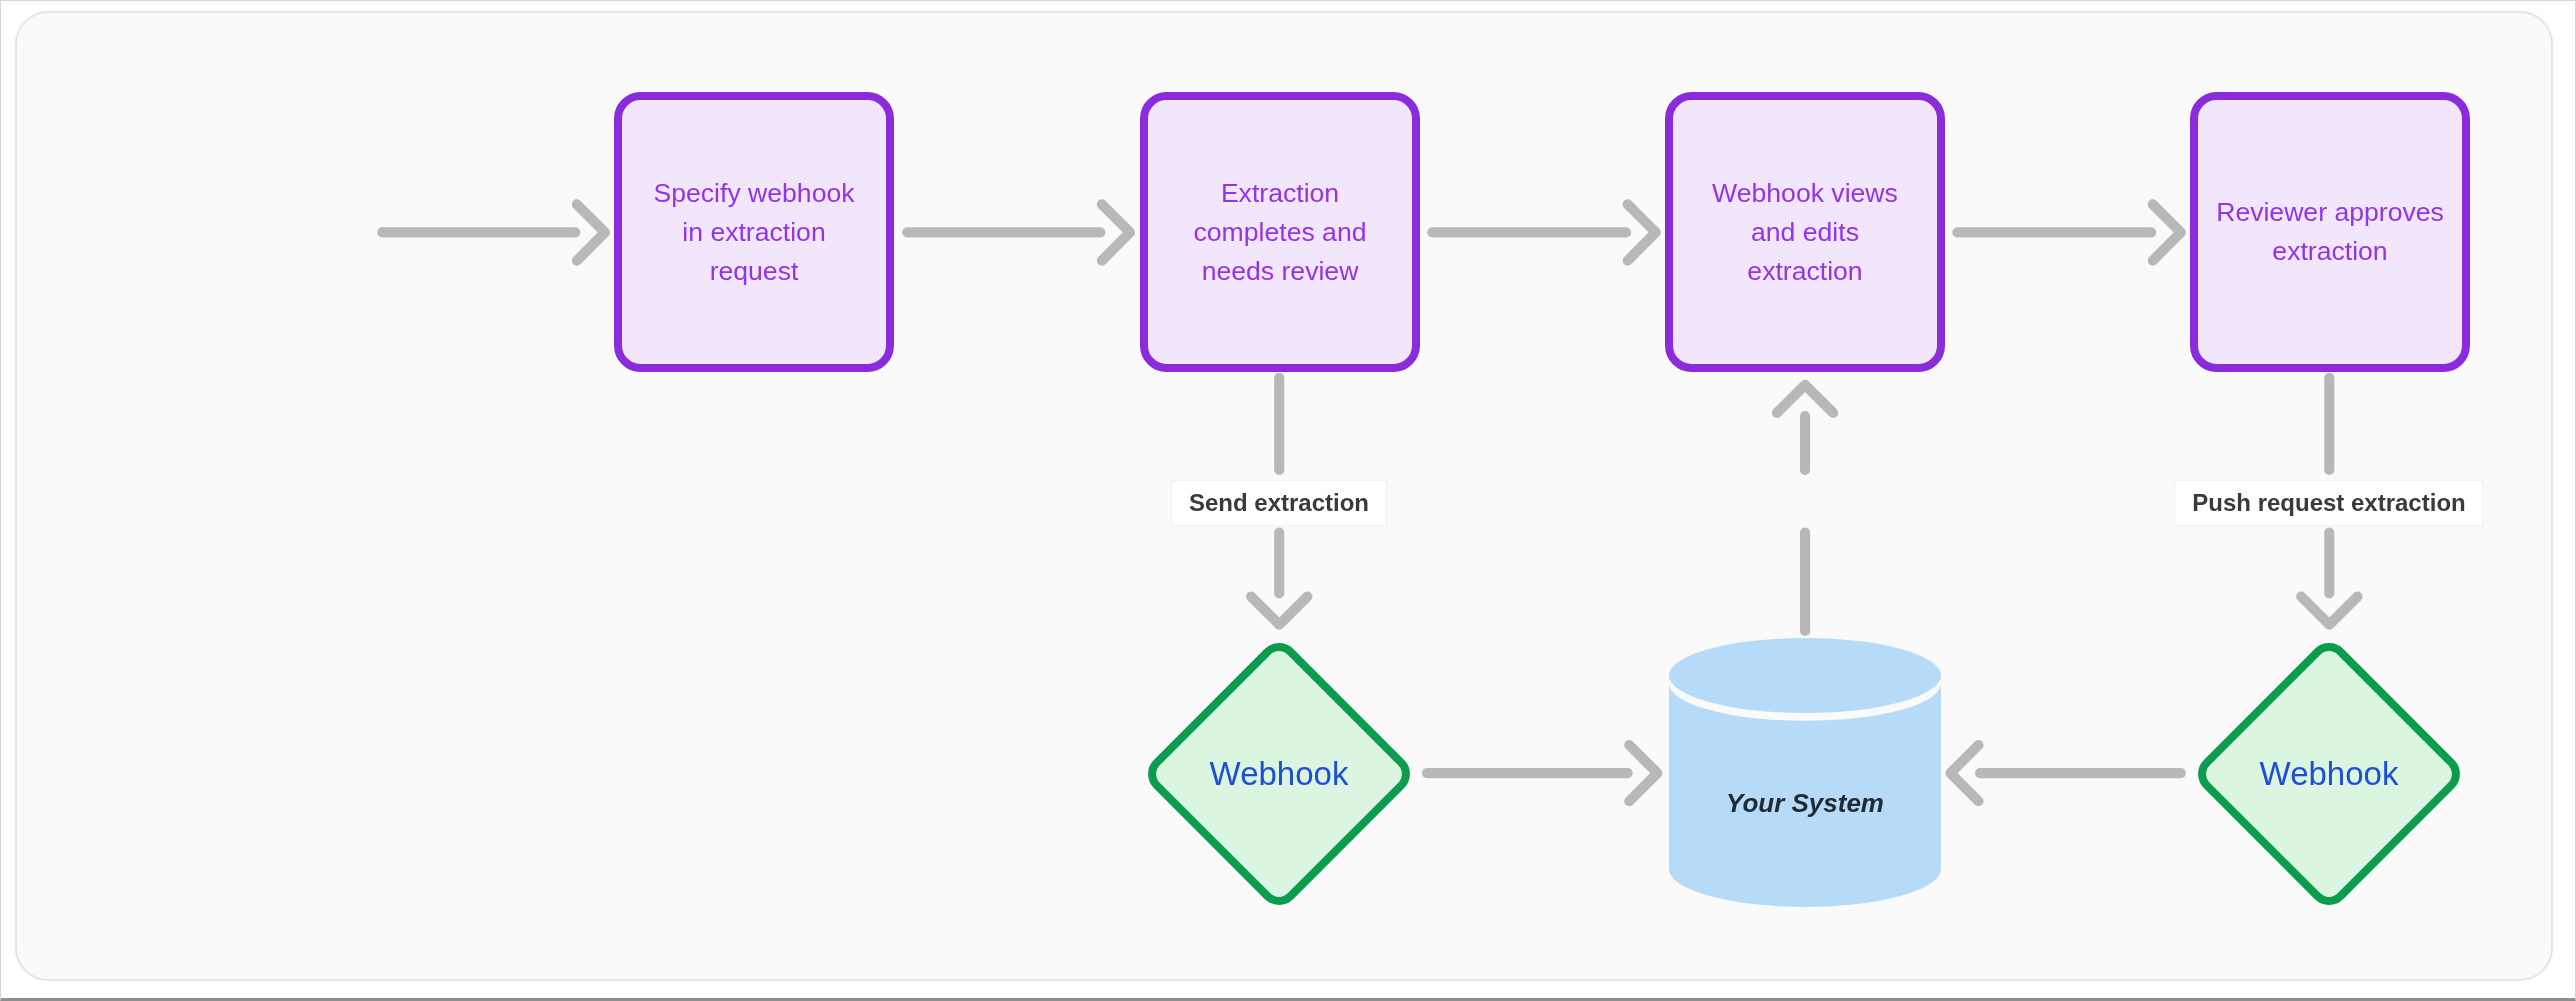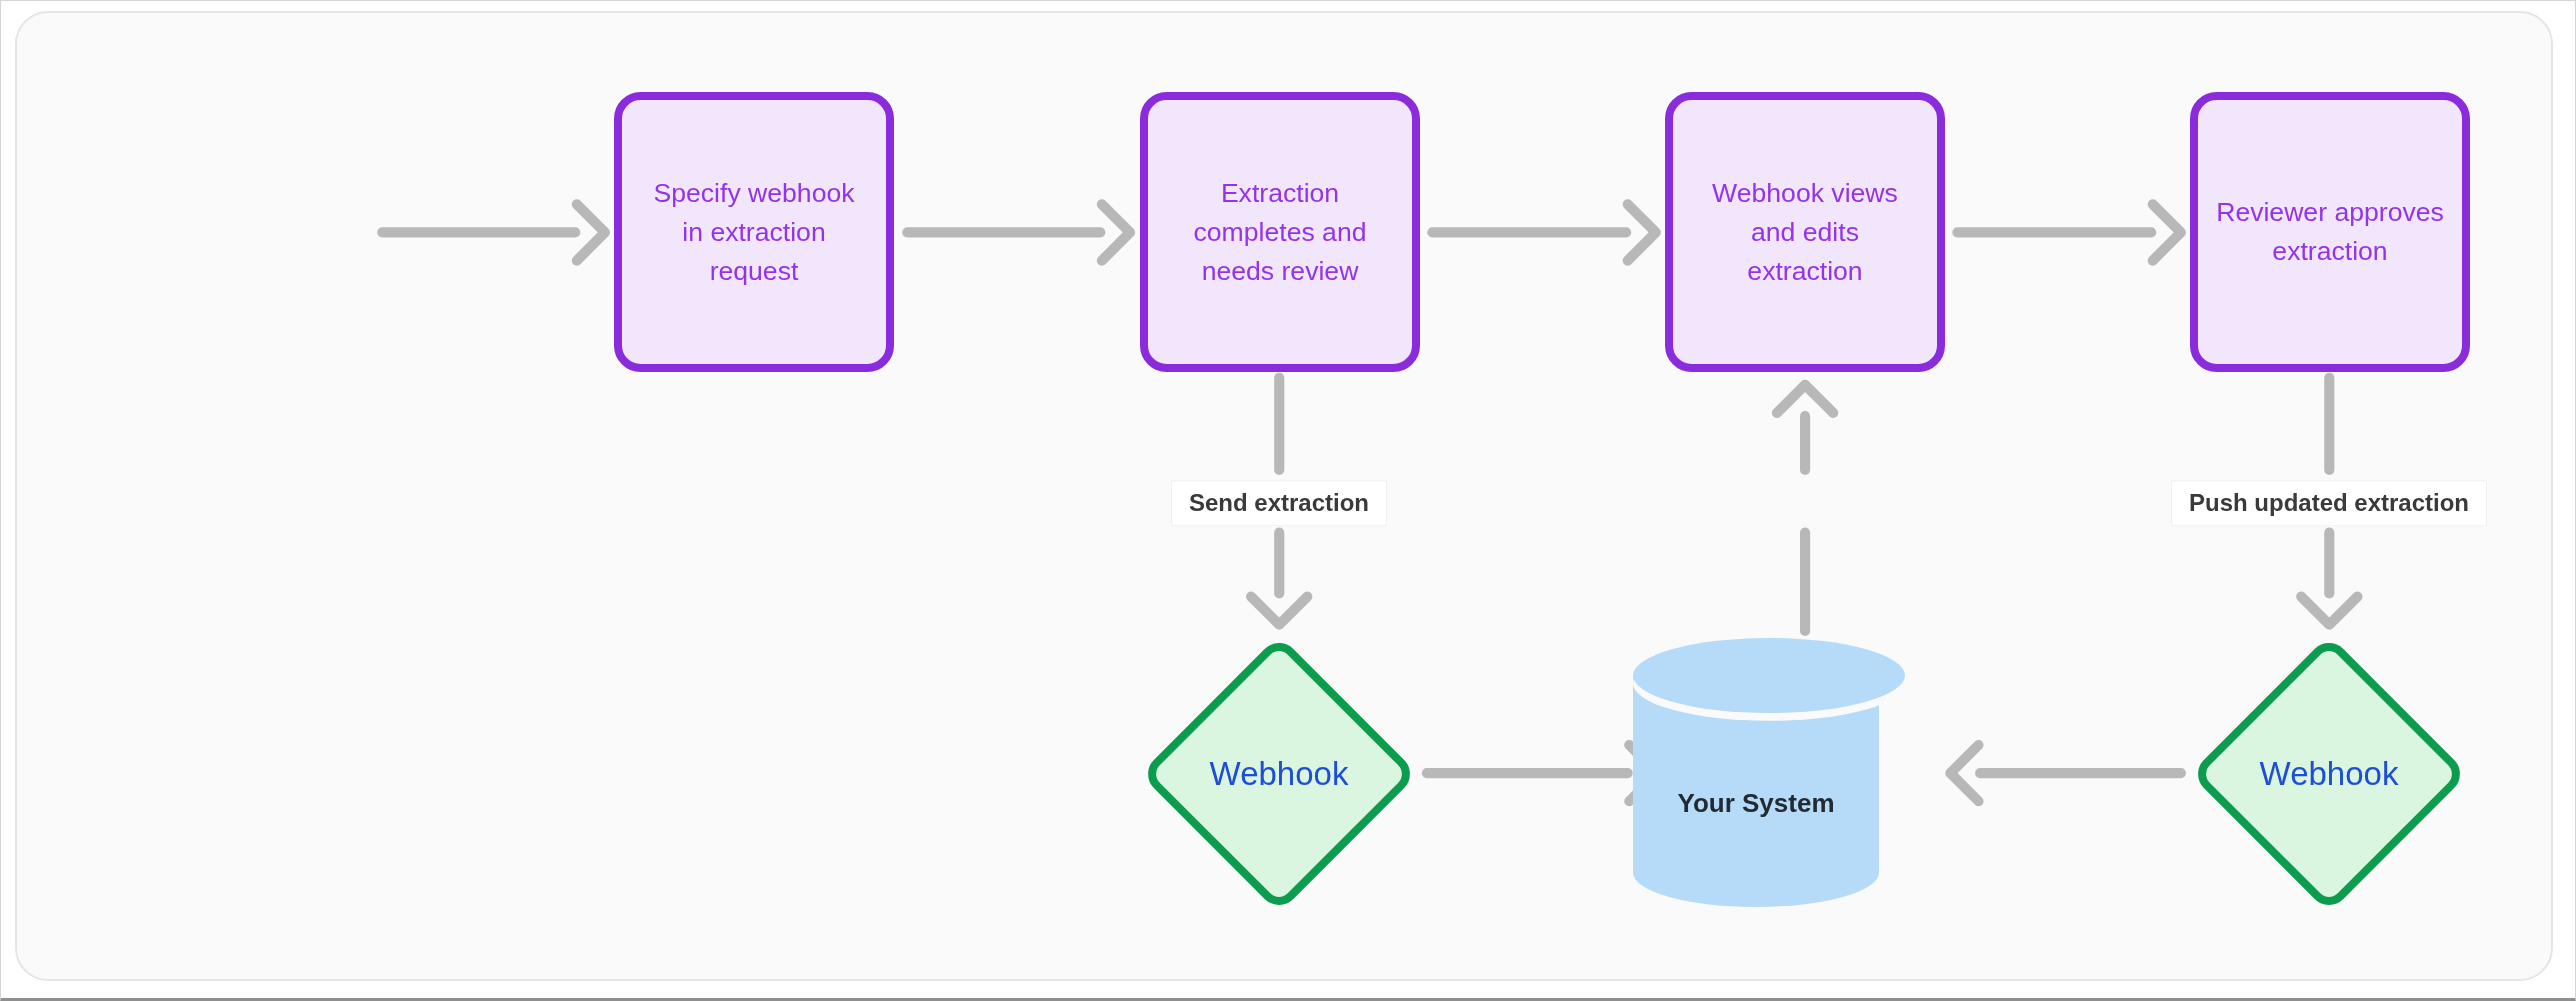--- a/index.html
+++ b/index.html
@@ -13,21 +13,21 @@
     background:#f2e6fc;border:8.6px solid #8a2bdc;border-radius:26.6px;
     display:flex;align-items:center;justify-content:center;text-align:center;
     color:#9333ea;font-size:26.6px;line-height:39px;white-space:pre-line;z-index:3;}
   .diamond{position:absolute;width:280px;height:280px;top:633px;z-index:3;}
   .diamond-shape{position:absolute;left:50%;top:50%;width:197px;height:197px;
     transform:translate(-50%,-50%) rotate(45deg);background:#daf5e0;
     border:8.6px solid #0b9c4d;border-radius:20.3px;box-sizing:border-box;}
   .diamond-label{position:absolute;left:0;top:0;width:100%;height:100%;
     display:flex;align-items:center;justify-content:center;
     color:#1d4ed8;font-size:33px;}
-  .cylinder{position:absolute;left:1632px;top:637px;width:246px;height:269px;z-index:3;}
+  .cylinder{position:absolute;left:1668px;top:637px;width:272px;height:269px;z-index:3;font-style:italic;}
   .cyl-body{position:absolute;left:0;right:0;top:38px;bottom:0;background:#b6dbf9;
     border-radius:0 0 136px 136px / 0 0 38px 38px;}
   .cyl-top{position:absolute;left:0;top:0;width:272px;height:75px;border-radius:50%;
     background:#b6dbf9;box-shadow:0 7.8px 0 #fafafa;}
   .cyl-label{position:absolute;left:0;top:150px;width:100%;text-align:center;
     font-weight:bold;font-size:26px;color:#222b33;}
   .edge-label{position:absolute;transform:translate(-50%,-50%);white-space:nowrap;
     font-weight:bold;font-size:24px;color:#3a3a3a;background:rgba(255,255,255,0.92);
     border:1.6px solid #f1f1f1;padding:7.8px 17px;z-index:4;}
 </style>
@@ -110,15 +110,15 @@
     <div class="cyl-top"></div>
     <div class="cyl-label">Your System</div>
   </div>
 
   <div class="diamond" style="left:2188px">
     <div class="diamond-shape"></div>
     <div class="diamond-label">Webhook</div>
   </div>
 
   <div class="edge-label" style="left:1278px;top:502px">Send extraction</div>
-  <div class="edge-label" style="left:2328px;top:502px">Push updated extraction</div>
+  <div class="edge-label" style="left:2328px;top:502px">Push request extraction</div>
 </div>
 
 
 </body></html>

